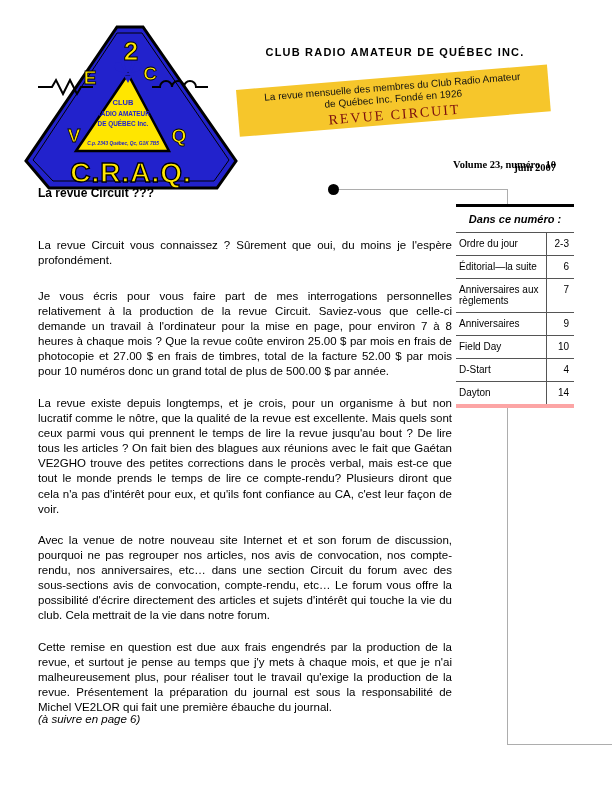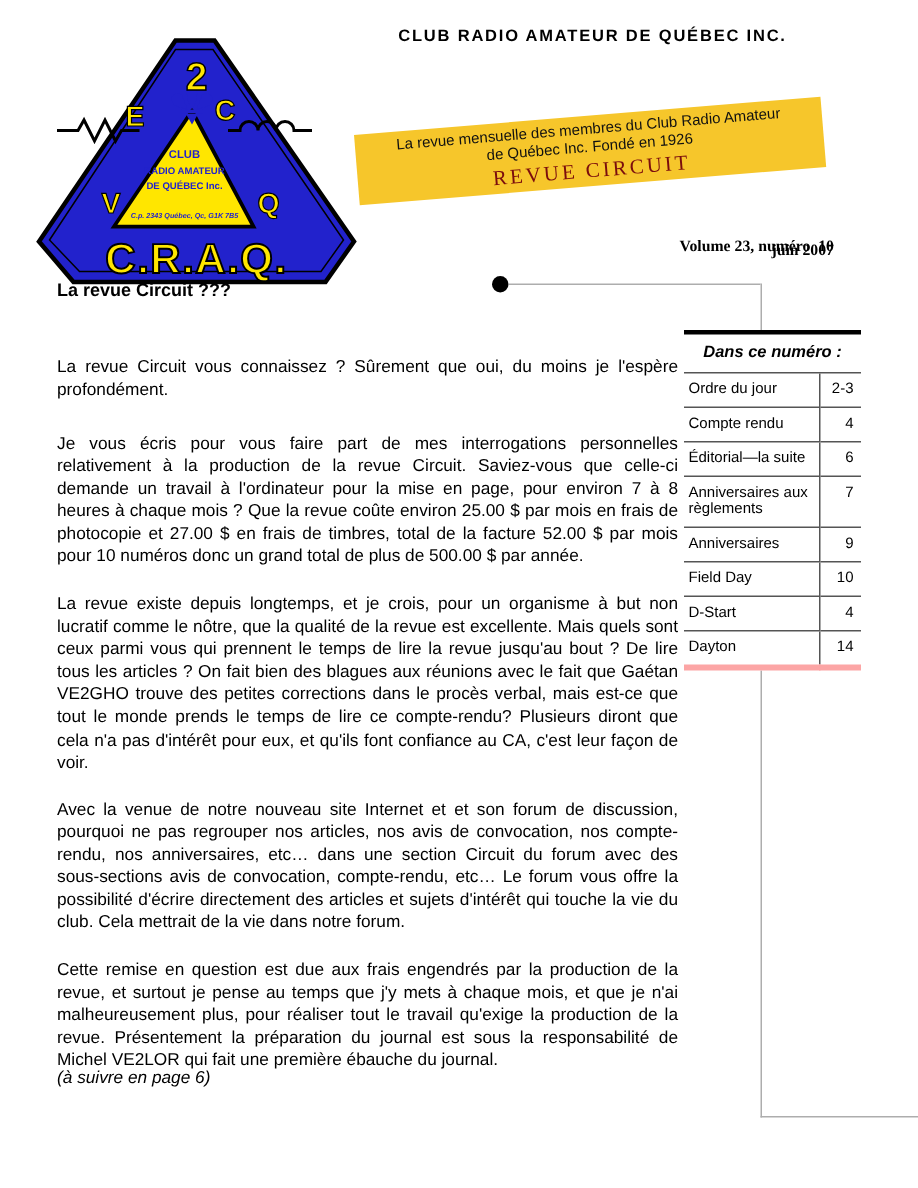--- a/index.html
+++ b/index.html
@@ -6,21 +6,21 @@
   * { margin:0; padding:0; box-sizing:border-box; }
   html,body { background:#888; }
   .page {
     position:relative; width:612px; height:792px; margin:0 auto;
     background:#fff; overflow:hidden; color:#000;
     font-family:"Liberation Sans", sans-serif;
   }
 
   
   .club-name {
-    position:absolute; left:238px; top:18px; width:314px;
+    position:absolute; left:238px; top:46px; width:314px;
     text-align:center; font-weight:bold; font-size:11px; letter-spacing:1.2px;
   }
   .banner {
     position:absolute; left:236px; top:90px; width:312px; height:47px;
     transform:rotate(-4.7deg); transform-origin:0 0;
     text-align:center; padding-top:4px; z-index:1;
   }
   .banner .sub { font-size:10px; line-height:12px; color:#111; }
   .banner .rev {
     font-family:"Liberation Serif", serif; font-size:14px; letter-spacing:2px;
@@ -50,21 +50,21 @@
   .para {
     position:absolute; left:38px; width:414px;
     font-size:11.5px; line-height:15.1px; text-align:justify;
   }
   .p1 { top:238px; } .p2 { top:289px; } .p3 { top:396px; }
   .p4 { top:533px; } .p5 { top:640px; }
   .cont { position:absolute; left:38px; top:713px; font-size:11.5px; font-style:italic; }
 
   
   .toc {
-    position:absolute; left:456px; top:220px; width:118px;
+    position:absolute; left:456px; top:204px; width:118px;
     background:#fff; border-top:3px solid #000; z-index:3;
   }
   .toc-title {
     font-weight:bold; font-style:italic; font-size:11px;
     text-align:center; padding:6px 0 7px; border-bottom:1px solid #555;
   }
   .toc table { width:100%; border-collapse:collapse; font-size:10px; border-bottom:4px solid #fca5a5; }
   .toc td { vertical-align:top; }
   .toc td.lbl { padding:5px 2px 6px 3px; }
   .toc td.pg  { width:28px; border-left:1px solid #555; text-align:right; padding:5px 5px 6px 2px; }
@@ -132,24 +132,20 @@
 
   <div class="toc">
     <div class="toc-title">Dans ce numéro :</div>
     <table>
       <tbody>
           <tr>
         <td class="lbl">Ordre du jour</td>
         <td class="pg">2-3</td>
       </tr>
       <tr>
-        <td class="lbl">Compte rendu</td>
-        <td class="pg">4</td>
-      </tr>
-      <tr>
         <td class="lbl">Éditorial—la suite</td>
         <td class="pg">6</td>
       </tr>
       <tr>
         <td class="lbl">Anniversaires aux règlements</td>
         <td class="pg">7</td>
       </tr>
       <tr>
         <td class="lbl">Anniversaires</td>
         <td class="pg">9</td>

